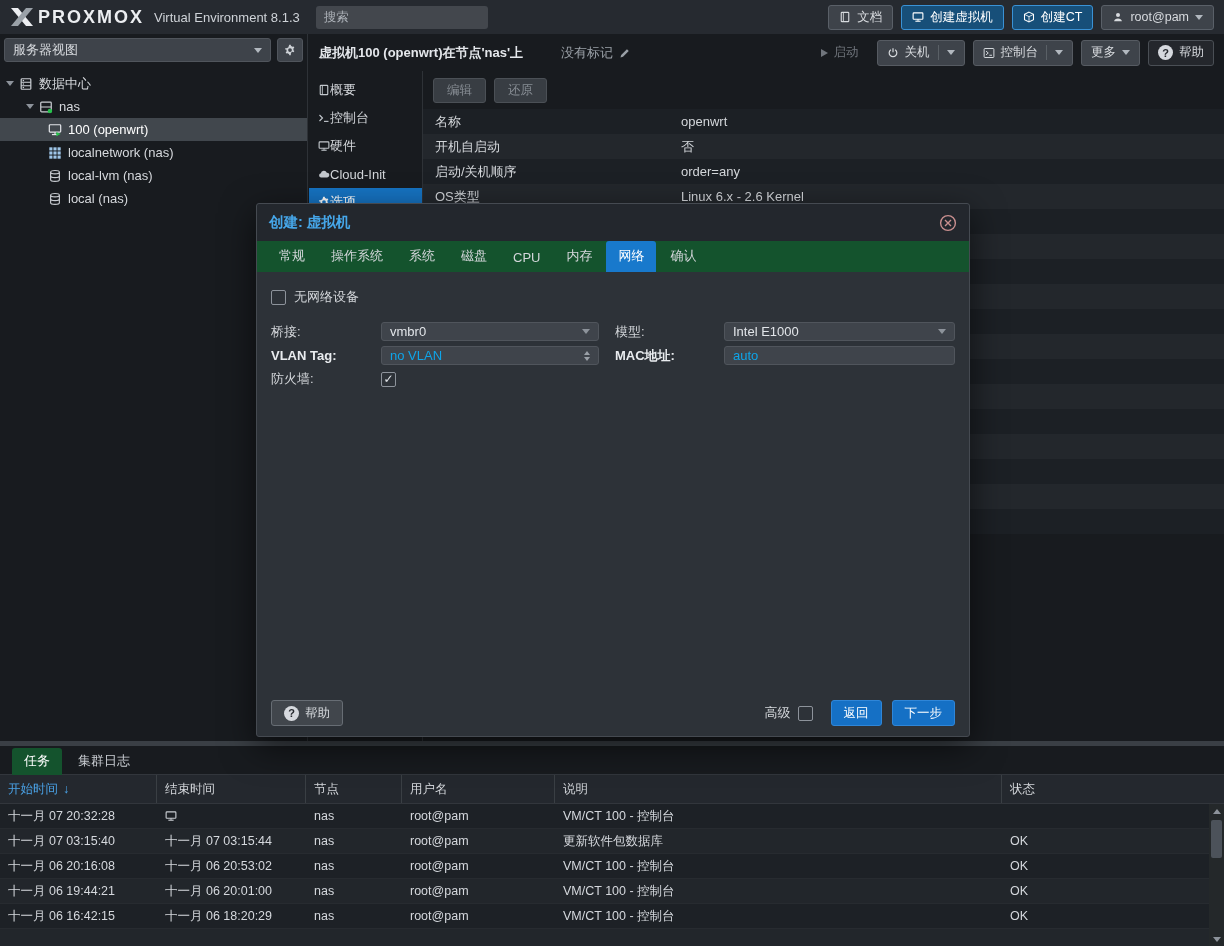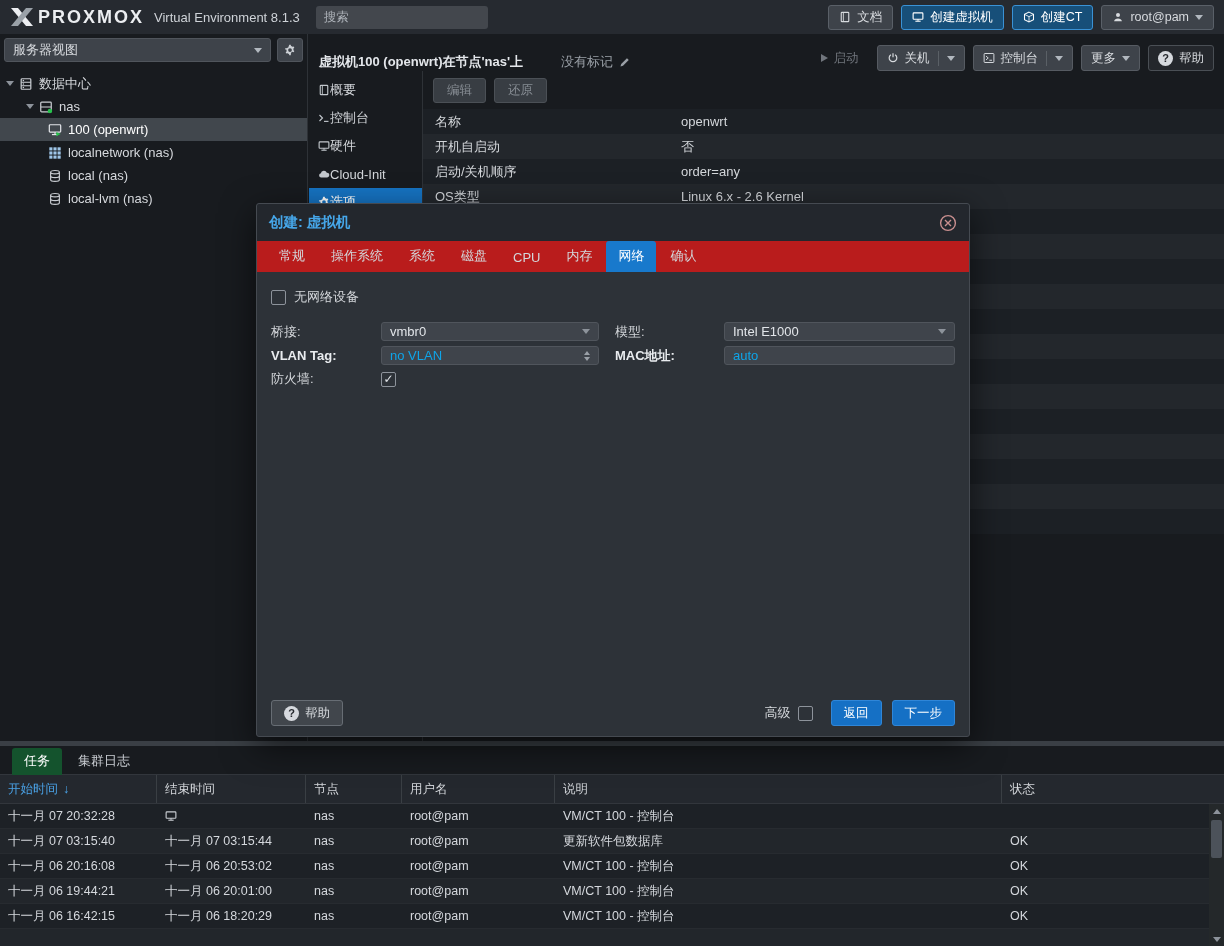--- a/index.html
+++ b/index.html
@@ -28,21 +28,21 @@
   .view-select{flex:1;height:24px;background:#3e434a;border:1px solid #50555c;border-radius:3px;display:flex;align-items:center;justify-content:space-between;padding:0 8px;color:#d7dade}
   .gear-btn{width:26px;height:24px;background:#3e434a;border:1px solid #50555c;border-radius:3px;display:flex;align-items:center;justify-content:center;color:#cdd1d6;cursor:pointer}
   .tree{margin-top:6px}
   .titem{height:23px;display:flex;align-items:center;gap:6px;color:#d6d9dd;cursor:pointer}
   .titem .expander{margin-right:-1px}
   .lvl0{padding-left:6px}.lvl1{padding-left:26px}.lvl2{padding-left:48px}
   .titem.selected{background:#41474d;color:#fff}
 
   
   .main{position:absolute;top:34px;left:309px;right:0;bottom:205px;background:#181b1f;overflow:hidden}
-  .main-toolbar{height:37px;display:flex;align-items:flex-end;padding:0 10px;gap:10px}
+  .main-toolbar{height:37px;display:flex;align-items:center;padding:16px 10px;gap:10px}
   .mtitle{font-weight:bold;font-size:13px;color:#e4e7eb;white-space:nowrap}
   .tags{display:flex;align-items:center;gap:6px;color:#9aa0a7;margin-left:28px}
   .mright{margin-left:auto;display:flex;align-items:center;gap:8px}
   .tbtn{height:26px;display:inline-flex;align-items:center;gap:6px;padding:0 9px;border:1px solid #565b62;border-radius:3px;background:#3e434a;color:#d7dade;font-size:12.5px;cursor:pointer}
   .tbtn.disabled{background:transparent;border-color:transparent;color:#70757c;cursor:default}
   .tbtn.dark{background:#24272c;border-color:#4a4f55}
   .divider{width:1px;height:15px;background:#5a6066;margin:0 2px}
   .play{width:0;height:0;border-top:4.5px solid transparent;border-bottom:4.5px solid transparent;border-left:7px solid currentColor;display:inline-block}
   .workspace{position:absolute;top:37px;left:0;right:0;bottom:0;display:flex}
   .subnav{width:114px;border-right:1px solid #2e3237;padding-top:5px}
@@ -57,21 +57,21 @@
   .orow:nth-child(odd){background:#23272c}
   .orow:nth-child(even){background:#1c2025}
   .olabel{width:258px;padding-left:12px;color:#d3d6da}
   .ovalue{flex:1;color:#d3d6da}
 
   
   .modal{position:absolute;left:256px;top:203px;width:714px;height:534px;background:#2d3238;border:1px solid #454a51;box-shadow:0 10px 34px rgba(0,0,0,.6);z-index:10;display:flex;flex-direction:column;border-radius:3px}
   .modal-header{height:37px;display:flex;align-items:center;padding:0 12px;background:#23272d;border-radius:3px 3px 0 0}
   .modal-title{color:#46a7ea;font-size:14.5px;font-weight:bold}
   .modal-close{margin-left:auto;color:#c98f8f;cursor:pointer;display:flex}
-  .modal-tabs{height:31px;display:flex;align-items:flex-end;gap:2px;padding:0 10px;background:#b91c1c}
+  .modal-tabs{height:31px;display:flex;align-items:flex-end;gap:2px;padding:0 10px;background:#14532d}
   .mtab{padding:6px 12px 7px;color:#d3d6da;font-size:13px;cursor:pointer;border-radius:3px 3px 0 0}
   .mtab.active{background:#1879cc;color:#fff}
   .modal-body{flex:1;padding:16px 14px;position:relative}
   .chkrow{display:flex;align-items:center;gap:8px;margin-bottom:16px}
   .checkbox{width:15px;height:15px;border:1px solid #8d939b;border-radius:2px;background:#2d3238;display:inline-flex;align-items:center;justify-content:center;font-size:12px;color:#e2e6ea;cursor:pointer}
   .mrow{display:flex;align-items:center;margin-bottom:5px}
   .col-l{display:flex;align-items:center;width:352px}
   .col-r{display:flex;align-items:center;flex:1}
   .flabel{width:110px;color:#d3d6da}
   .flabel.bold{font-weight:bold;color:#e9ecef}
@@ -216,29 +216,29 @@
             <rect x="10.9" y="10.9" width="3.6" height="3.6"></rect>
         </svg>
         <span>localnetwork (nas)</span>
       </div>
       <div class="titem lvl2">
         <svg class="icon" viewBox="0 0 16 16">
           <ellipse cx="8" cy="3.6" rx="5" ry="1.9" fill="none" stroke="#c9cdd2" stroke-width="1.3"></ellipse>
           <path d="M3 3.6v8.6c0 1.05 2.24 1.9 5 1.9s5-.85 5-1.9V3.6" fill="none" stroke="#c9cdd2" stroke-width="1.3"></path>
           <path d="M3 7.9c0 1.05 2.24 1.9 5 1.9s5-.85 5-1.9" fill="none" stroke="#c9cdd2" stroke-width="1.3"></path>
         </svg>
-        <span>local (nas)</span>
+        <span>local-lvm (nas)</span>
       </div>
       <div class="titem lvl2">
         <svg class="icon" viewBox="0 0 16 16">
           <ellipse cx="8" cy="3.6" rx="5" ry="1.9" fill="none" stroke="#c9cdd2" stroke-width="1.3"></ellipse>
           <path d="M3 3.6v8.6c0 1.05 2.24 1.9 5 1.9s5-.85 5-1.9V3.6" fill="none" stroke="#c9cdd2" stroke-width="1.3"></path>
           <path d="M3 7.9c0 1.05 2.24 1.9 5 1.9s5-.85 5-1.9" fill="none" stroke="#c9cdd2" stroke-width="1.3"></path>
         </svg>
-        <span>local-lvm (nas)</span>
+        <span>local (nas)</span>
       </div>
     </div>
   </aside>
 
   <section class="main">
     <div class="main-toolbar">
       <span class="mtitle">虚拟机100 (openwrt)在节点'nas'上</span>
       <span class="tags">
         <span>没有标记</span>
         <svg class="icon sm" viewBox="0 0 16 16" fill="#9aa0a7">

